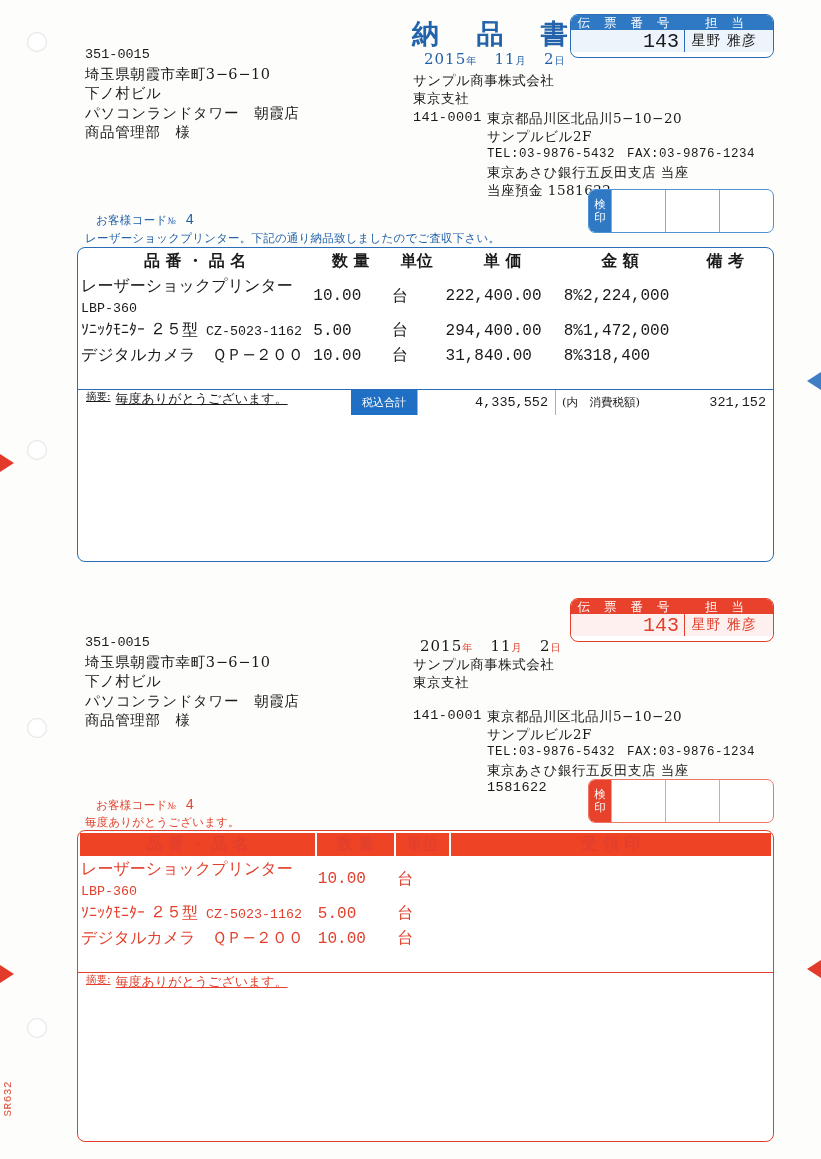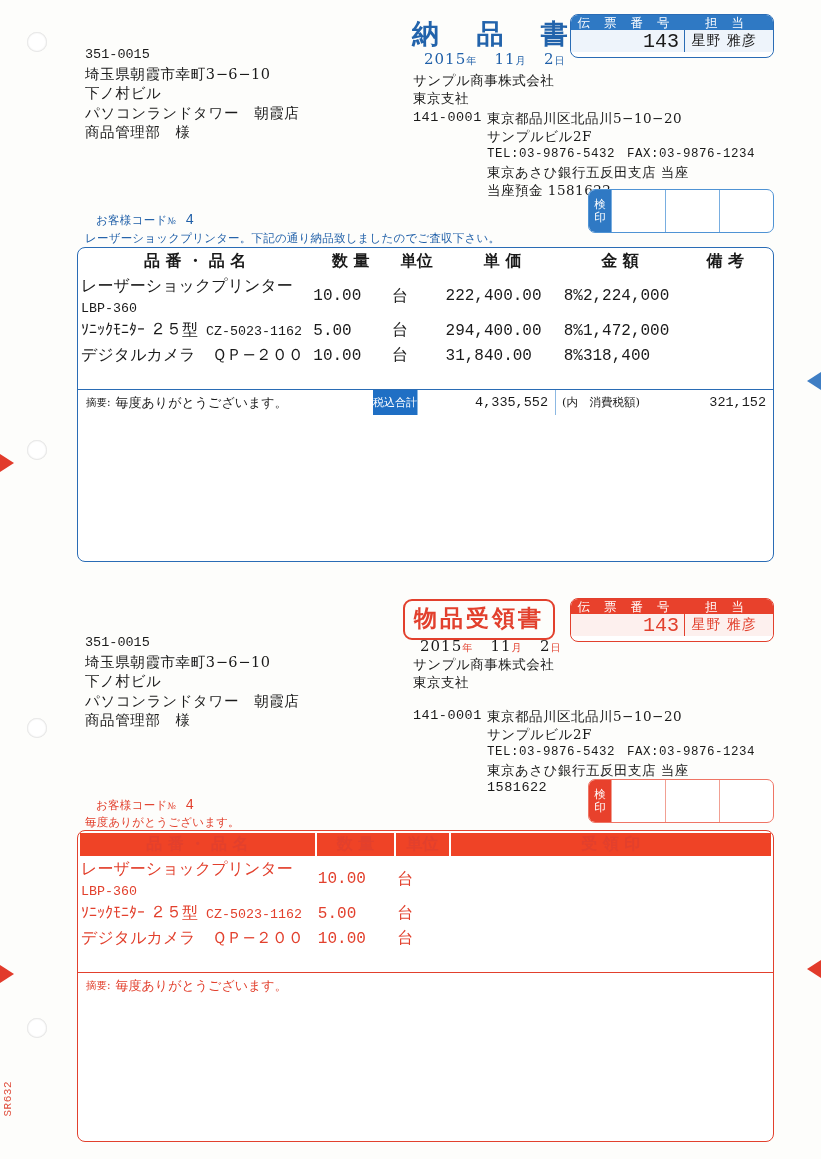--- a/index.html
+++ b/index.html
@@ -57,24 +57,24 @@
   .seal.red{border-color:#ef7565;}
   .seal.red .lab{background:#e8412c;}
   .seal.red .cell{border-left-color:#f1a093;}
   .tblwrap{position:absolute;border:1.4px solid #2a6cb5;border-radius:8px;overflow:hidden;background:#fff;box-sizing:border-box;}
   .tblwrap.red{border-color:#e2402d;}
   .tblwrap.red th{background:#ef4326;border-right-color:#f58a75;}
   .tblwrap.red td{border-color:#f0968a;}
 
   
   .sumbar{display:flex;height:25px;align-items:stretch;border-top:1.2px solid #2a6cb5;background:#fff;}
-  .sumbar .sum-note{flex:1;display:flex;align-items:center;padding-left:8px;font-size:13px;}
+  .sumbar .sum-note{flex:1;display:flex;padding-left:8px;font-size:13px;text-decoration:underline;}
   .sumbar .sum-note b{font-size:10.5px;font-weight:400;margin-right:5px;}
   .sumbar .sum-lab{background:#1f6fc4;color:#fff;font-size:11px;display:flex;align-items:center;
-                   justify-content:center;width:44px;letter-spacing:0;}
+                   justify-content:center;width:66px;letter-spacing:0;}
   .sumbar .sum-val{width:130px;text-align:right;display:flex;align-items:center;justify-content:flex-end;
                    padding-right:7px;font-size:13.5px;border-left:1px solid #8cb8e2;}
   .sumbar .tax-lab{width:108px;display:flex;align-items:center;padding-left:6px;font-size:11.5px;
                    border-left:1px solid #8cb8e2;}
   .sumbar .tax-val{width:96px;text-align:right;display:flex;align-items:center;justify-content:flex-end;
                    padding-right:7px;font-size:13.5px;}
   .sumbar.red{border-top-color:#e2402d;}
 
   
   .title-red{display:inline-block;border:2px solid #e2402d;border-radius:9px;color:#e2402d;
@@ -256,23 +256,20 @@
         <b>摘要:</b>
         <span>毎度ありがとうございます。</span>
       </div>
       <div class="sum-lab jp">税込合計</div>
       <div class="sum-val mono">4,335,552</div>
       <div class="tax-lab jp">(内　消費税額)</div>
       <div class="tax-val mono">321,152</div>
     </div>
   </div>
 
-  <div class="blk" style="left:403px;top:599px;">
-    <span class="jp title-red">物品受領書</span>
-  </div>
 
   <div class="blk jp dateline" style="left:420px;top:637px;">
     <span>2015</span><span class="u red">年</span>
     &nbsp;&nbsp;<span>11</span><span class="u red">月</span>
     &nbsp;&nbsp;<span>2</span><span class="u red">日</span>
   </div>
 
   <div class="vbox red" style="left:570px;top:598px;width:204px;height:44px;">
     <div class="vhead">
       <div class="jp" style="width:110px;">伝 票 番 号</div>

